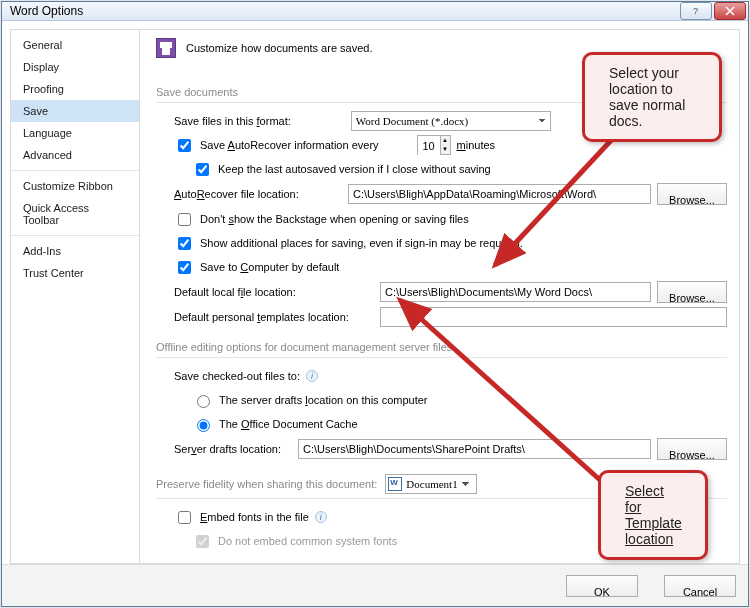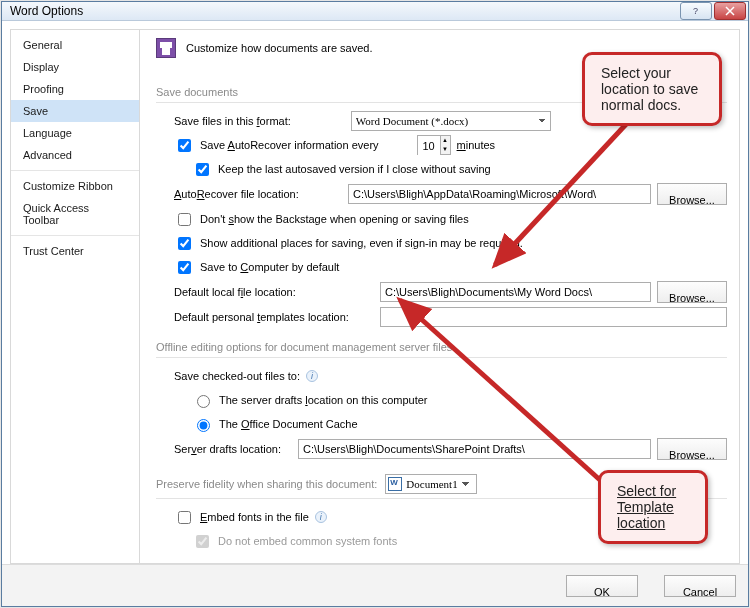--- a/index.html
+++ b/index.html
@@ -154,21 +154,21 @@
     content:"W"; color:#2a5ea0; font-weight:bold; font-size:8px;
     position:absolute; left:1px; top:0;
   }
   .doc-combo select{ border:none; background:transparent; height:18px; padding:0 16px 0 2px;
     background-image: linear-gradient(45deg, transparent 50%, #555 50%),
                       linear-gradient(135deg, #555 50%, transparent 50%);
     background-position: right 8px center, right 4px center;
     background-size: 4px 4px, 4px 4px; background-repeat:no-repeat; appearance:none;}
   .callout {
     position:absolute; background:#fdeeee; border:3px solid #c62828;
-    border-radius:10px; padding:10px 16px; font-size:14px; color:#222;
+    border-radius:10px; padding:10px 24px; font-size:14px; color:#222;
     box-shadow: 2px 2px 5px rgba(0,0,0,.25);
     z-index:10;
   }
   svg.arrow { position:absolute; z-index:9; pointer-events:none; }
 </style>
 </head>
 <body>
 
 <div class="window">
   <div class="titlebar">
@@ -191,20 +191,21 @@
         <div class="nav-item">General</div>
         <div class="nav-item">Display</div>
         <div class="nav-item">Proofing</div>
         <div class="nav-item selected">Save</div>
         <div class="nav-item">Language</div>
         <div class="nav-item">Advanced</div>
         <div class="nav-sep"></div>
         <div class="nav-item">Customize Ribbon</div>
         <div class="nav-item">Quick Access Toolbar</div>
         <div class="nav-sep"></div>
+        <div class="nav-item">Add-Ins</div>
         <div class="nav-item">Trust Center</div>
       </div>
 
       <div class="main">
         <div class="hdr">
           <div class="save-icon"></div>
           <span>Customize how documents are saved.</span>
         </div>
 
         <div class="section-title">Save documents</div>

